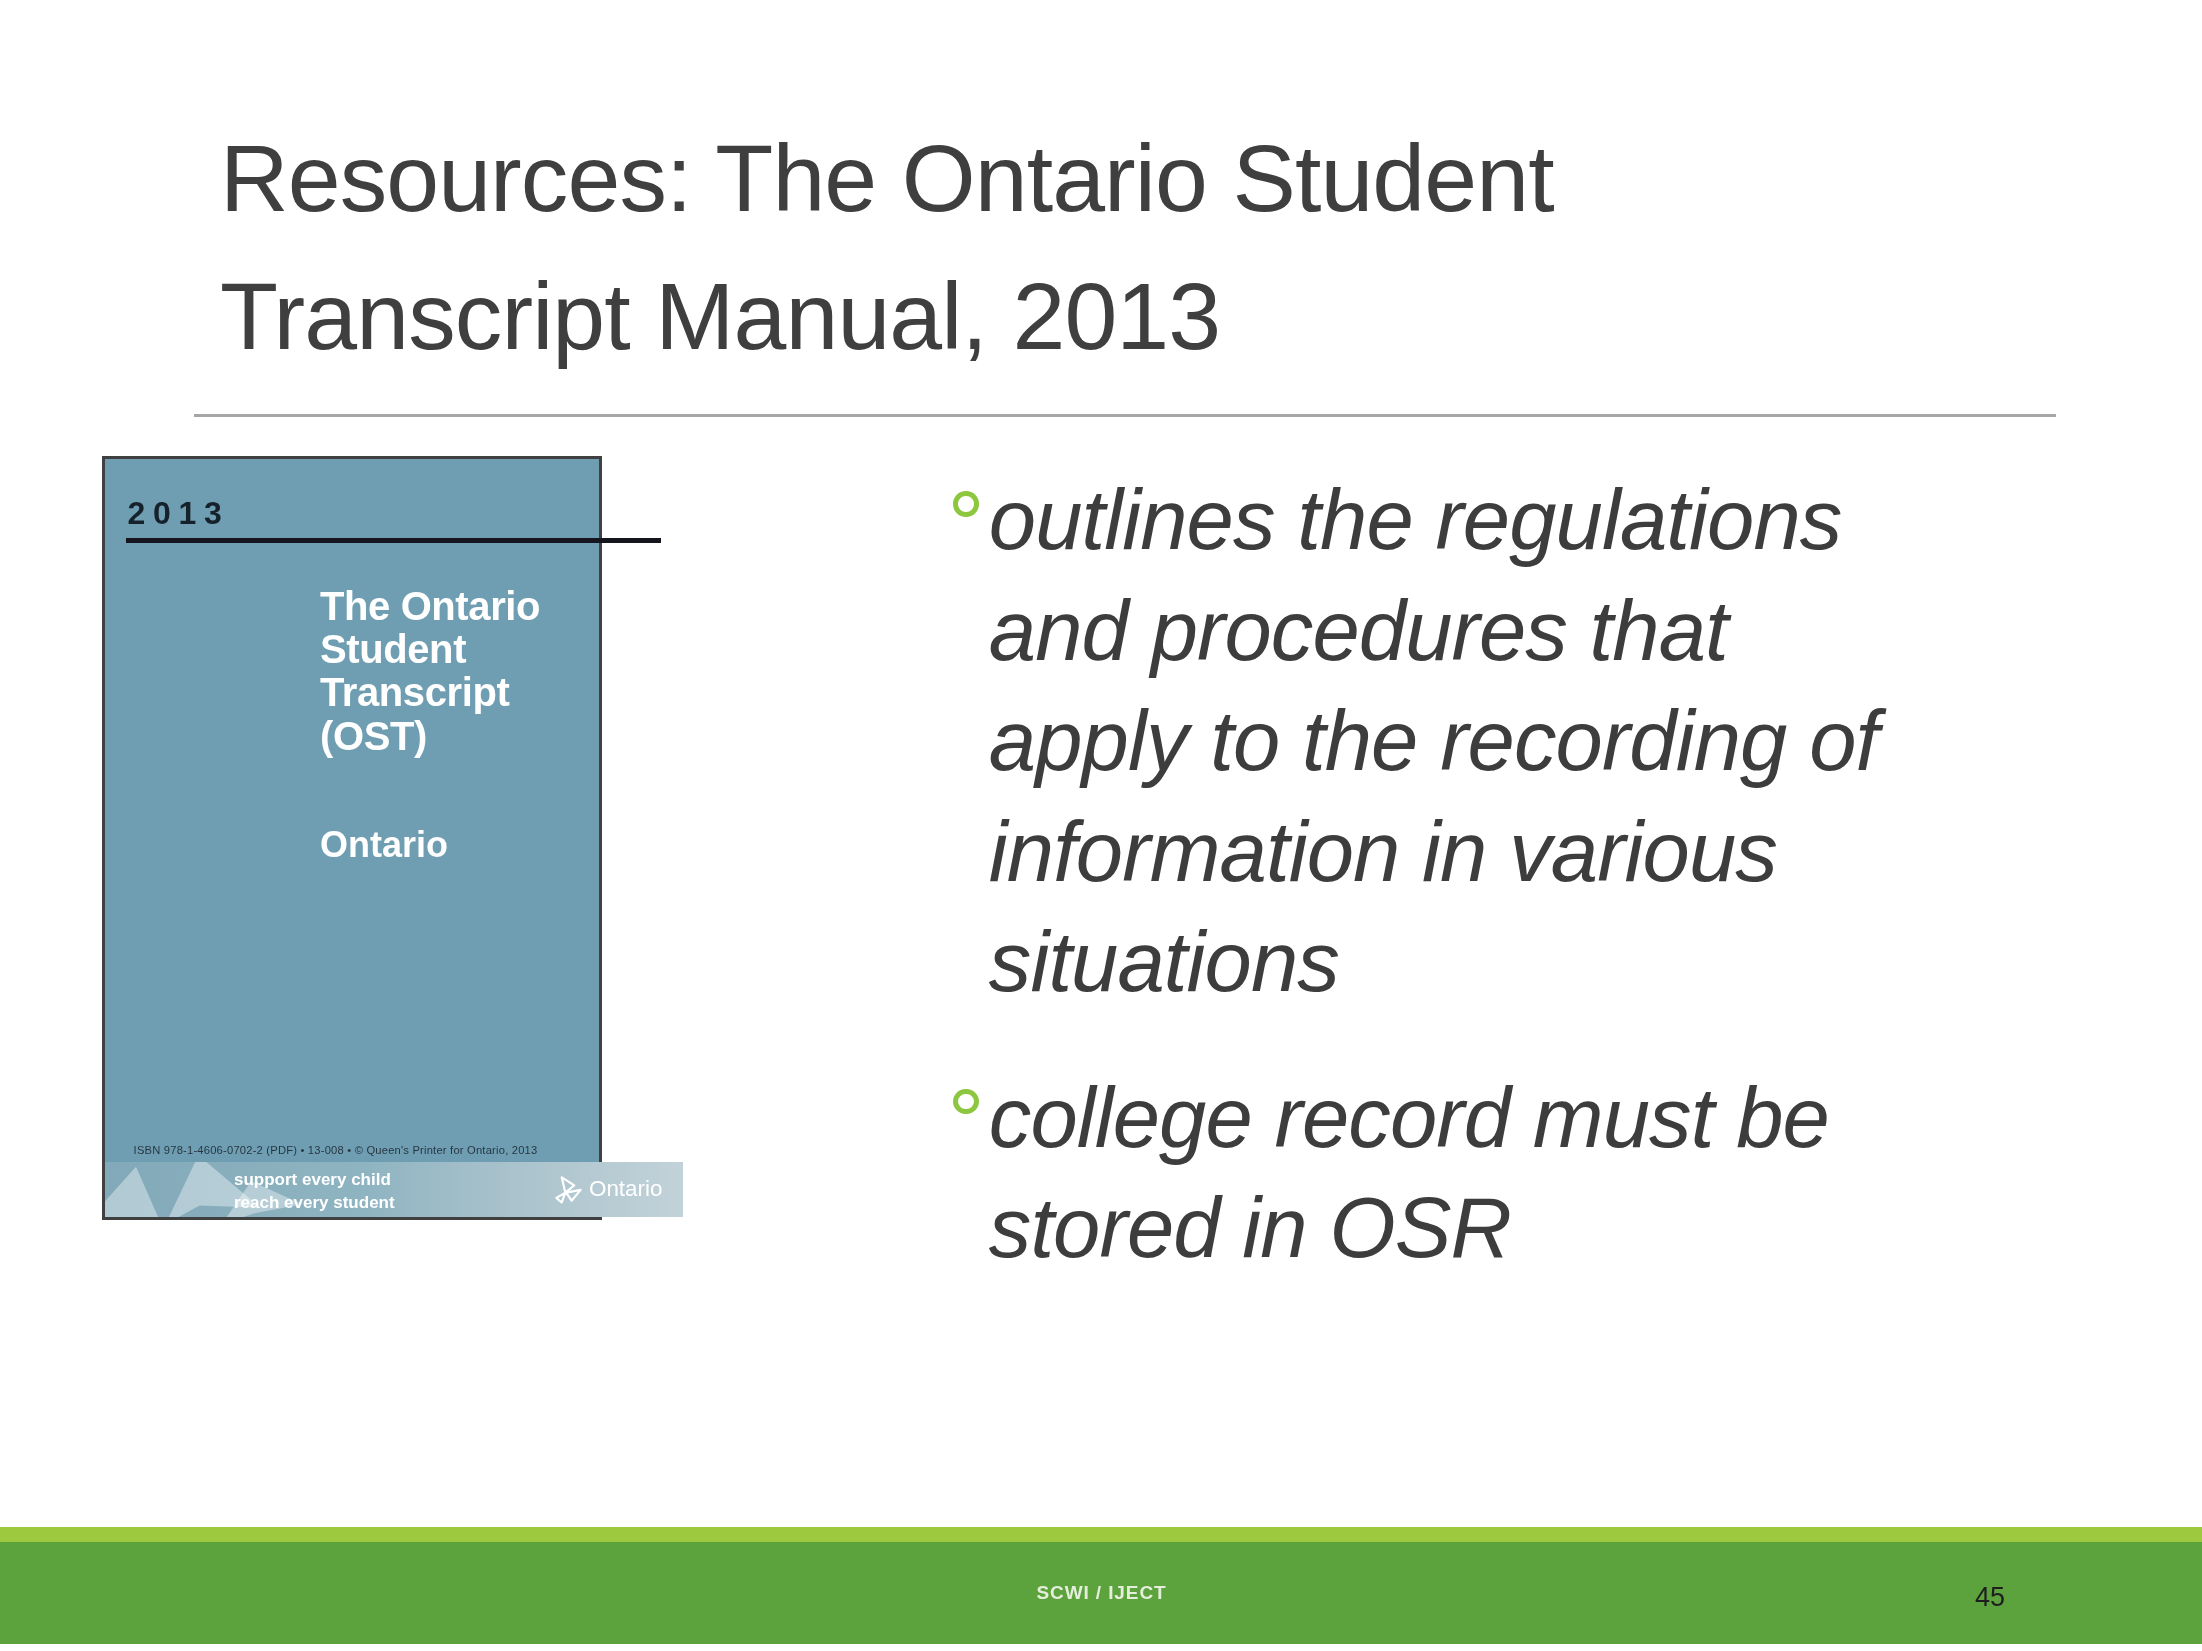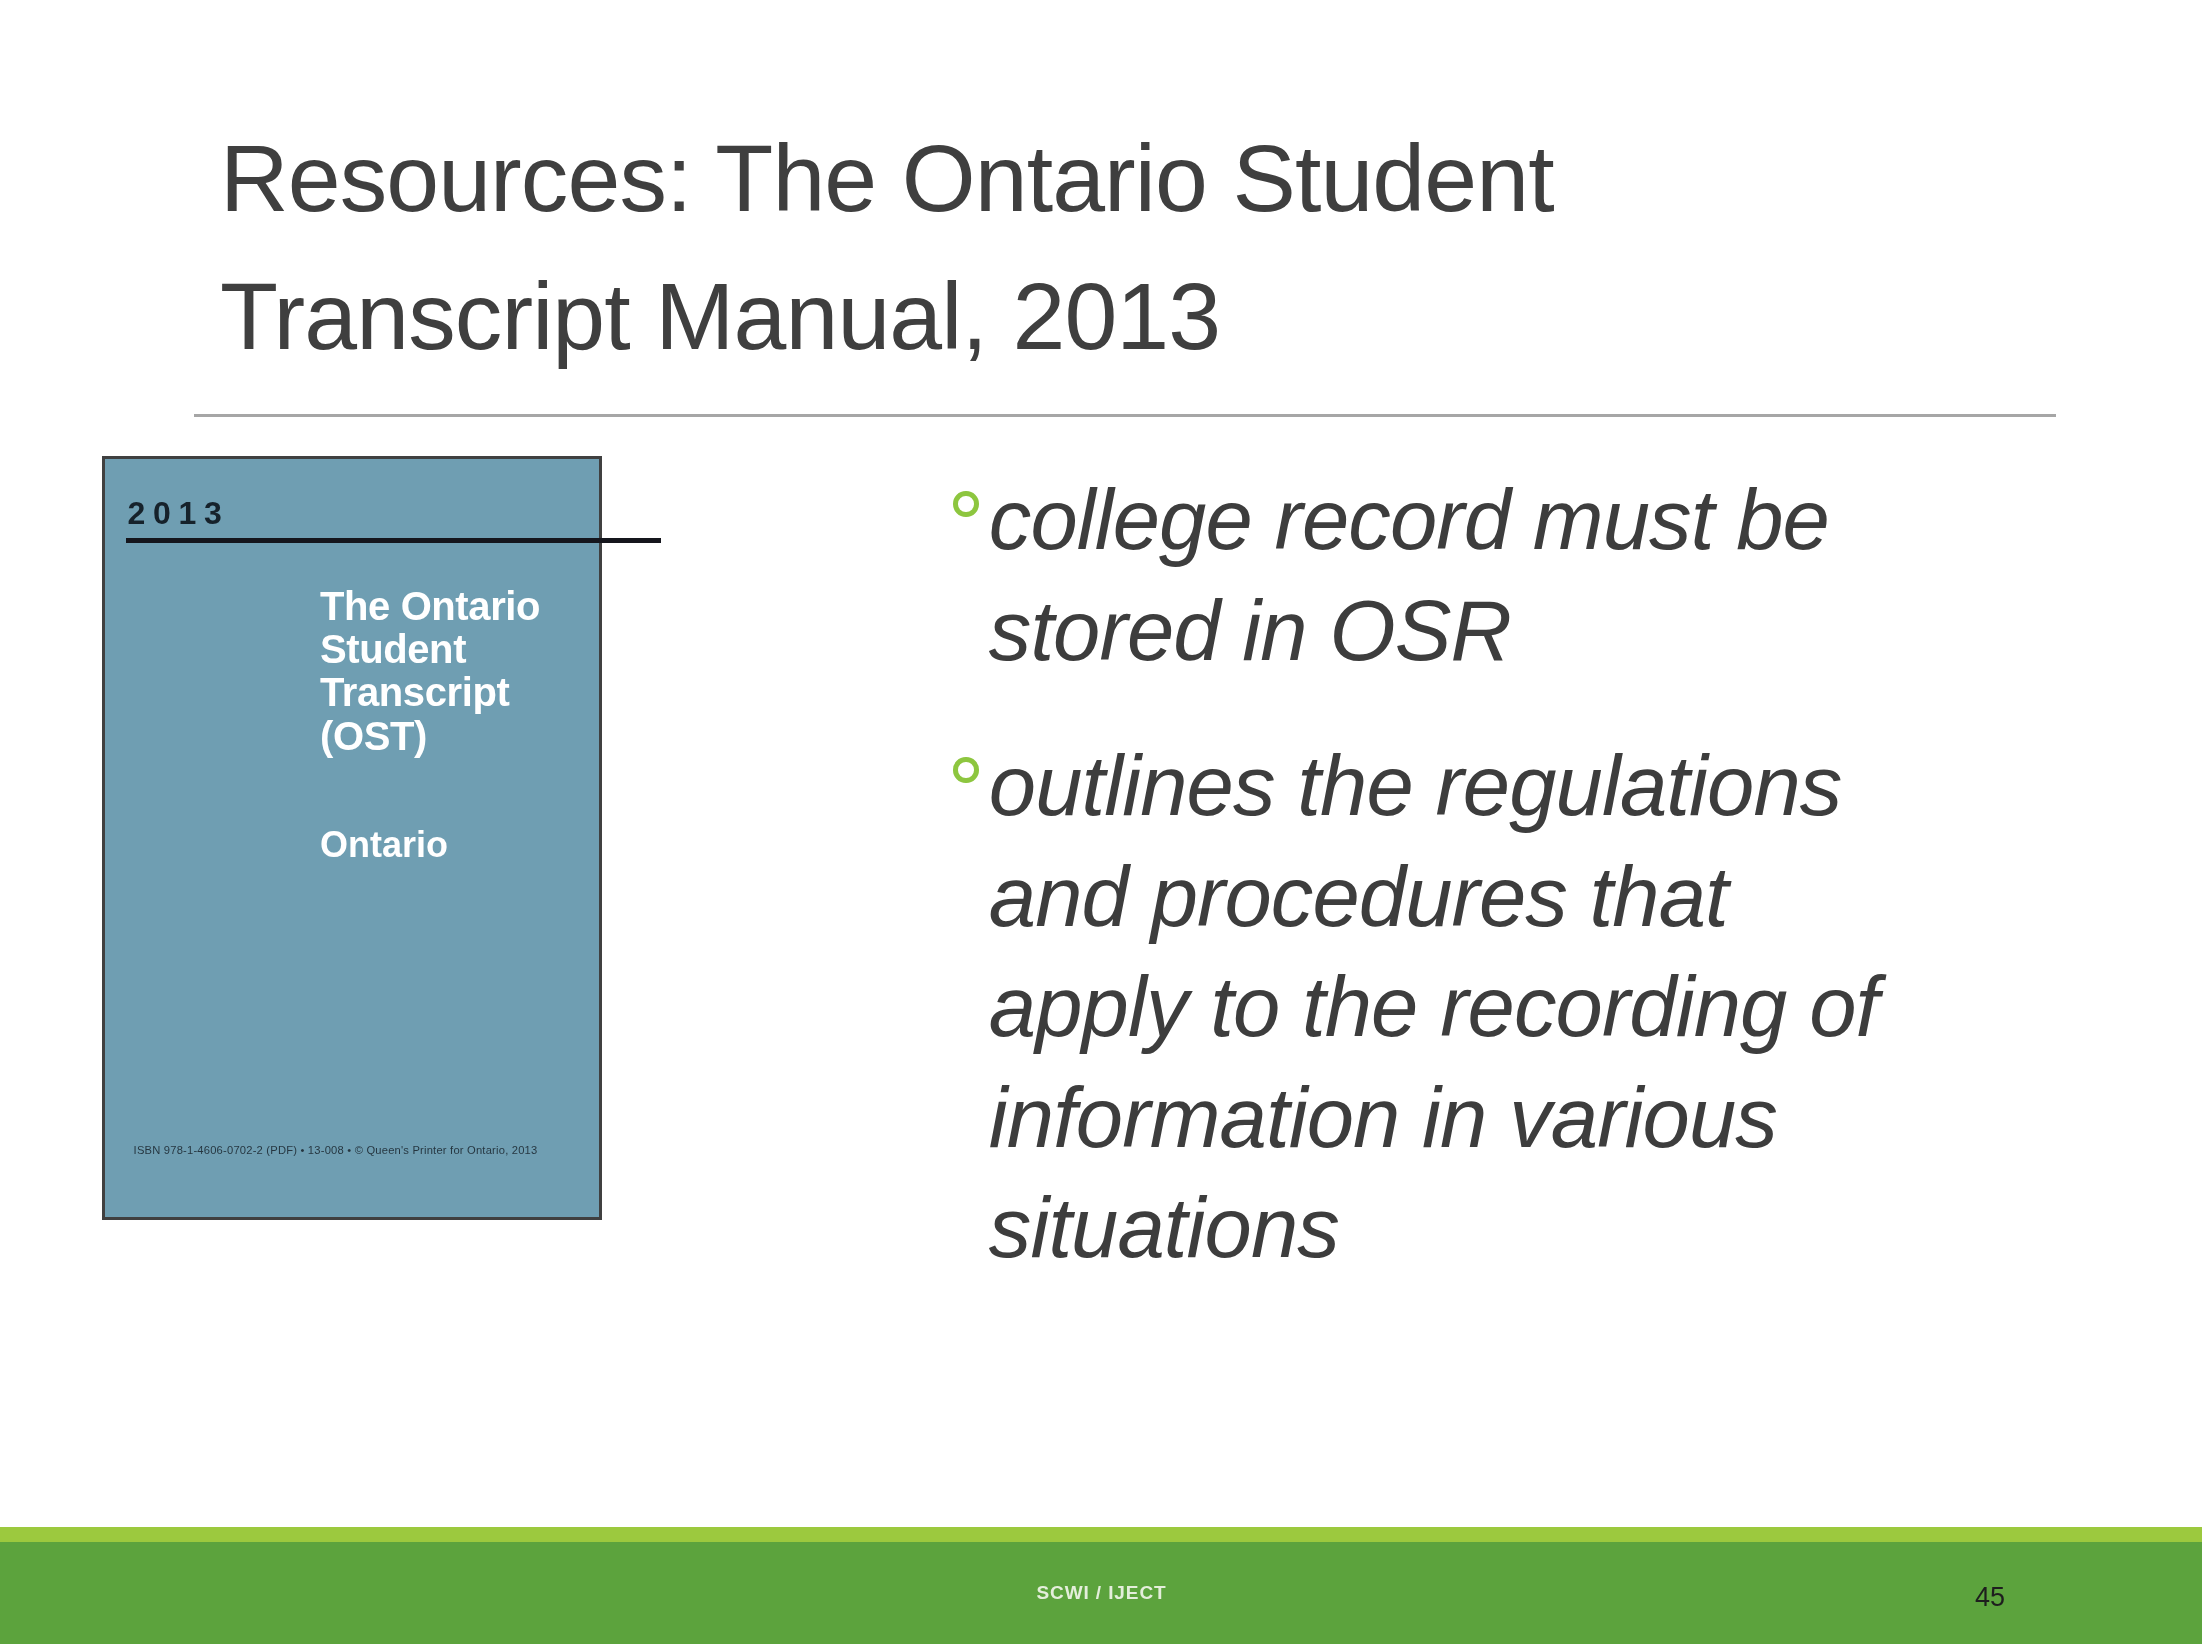--- a/index.html
+++ b/index.html
@@ -108,35 +108,50 @@
 
   <div class="cover">
     <div class="cover-year">2013</div>
     <div class="cover-year-rule"></div>
     <div class="cover-title pre">The Ontario
 Student
 Transcript
 (OST)</div>
     <div class="cover-subtitle">Ontario</div>
     <div class="cover-isbn">ISBN 978-1-4606-0702-2 (PDF) • 13-008 • © Queen's Printer for Ontario, 2013</div>
+    <div class="cover-banner">
+      <div class="watermark">
+        <span class="wm1"></span>
+        <span class="wm2"></span>
+        <span class="wm3"></span>
+      </div>
+      <div class="cover-tagline pre">support every child
+reach every student</div>
+      <div class="ontario-logo">
+        <svg width="36" height="36" viewBox="0 0 40 40">
+          <path d="M7 30 L17 24 L13 35 Z M17 24 L13 7 L27 16 Z M18 24 L34 21 L24 33 Z" fill="none" stroke="#ffffff" stroke-width="2.4" stroke-linejoin="round"></path>
+        </svg>
+        <span class="logo-text">Ontario</span>
+      </div>
+    </div>
   </div>
 
   <ul class="bullets">
-    <li class="bullet">
-      <span class="ring"></span>
-      <span class="btext pre">college record must be
-stored in OSR</span>
-    </li>
     <li class="bullet">
       <span class="ring"></span>
       <span class="btext pre">outlines the regulations
 and procedures that
 apply to the recording of
 information in various
 situations</span>
+    </li>
+    <li class="bullet">
+      <span class="ring"></span>
+      <span class="btext pre">college record must be
+stored in OSR</span>
     </li>
   </ul>
 
   <div class="footer-stripe"></div>
   <div class="footer-bar">
     <span class="footer-label">SCWI / IJECT</span>
     <span class="page-number">45</span>
   </div>
 
 </div>

